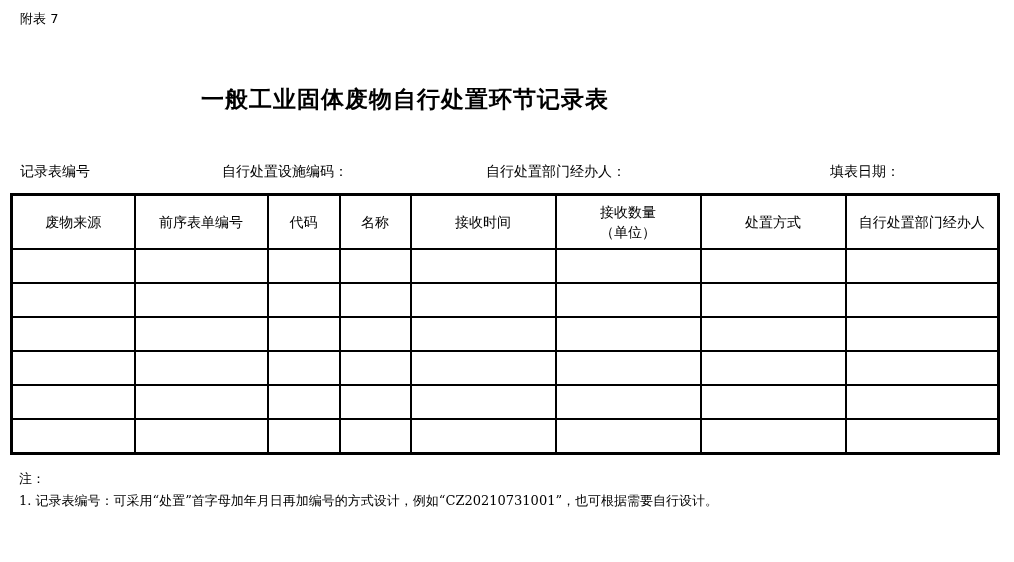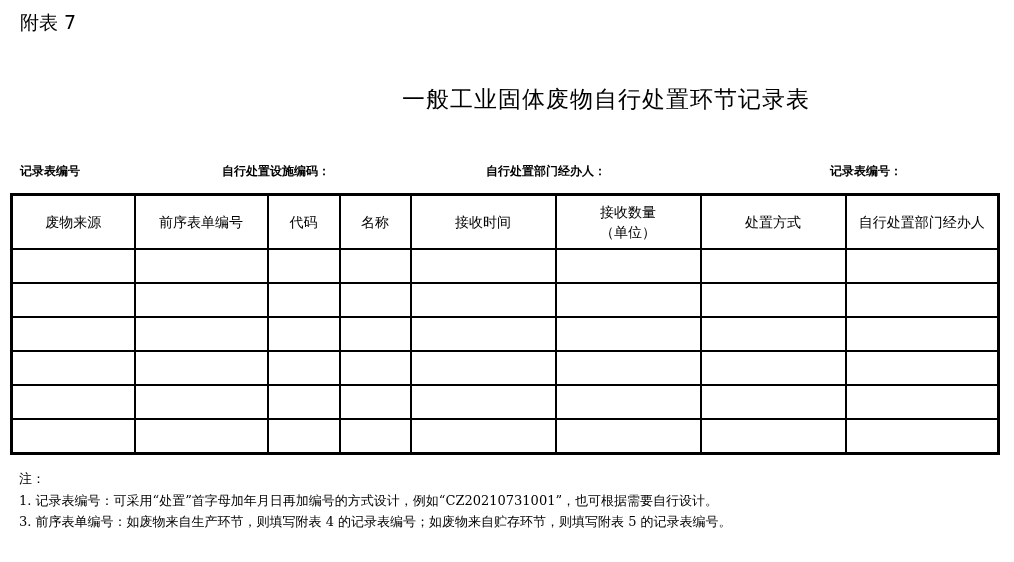--- a/index.html
+++ b/index.html
@@ -1,19 +1,19 @@
 <!DOCTYPE html>
 <html><head>
 <meta charset="utf-8">
 <style>
   html, body { margin:0; padding:0; background:#ffffff; }
   body { width:1014px; height:562px; position:relative; overflow:hidden; color:#000; font-family:"DejaVu Sans", sans-serif; }
-  .appendix { position:absolute; left:20px; top:10px; font-size:19px; font-family:"DejaVu Sans", sans-serif; }
-  .title { position:absolute; left:0; width:810px; top:84px; text-align:right; font-size:23px; font-weight:normal; letter-spacing:1px; }
-  .meta { position:absolute; top:163px; font-size:12px; font-weight:bold; }
+  .appendix { position:absolute; left:20px; top:10px; font-size:13px; font-family:"DejaVu Sans", sans-serif; }
+  .title { position:absolute; left:0; width:810px; top:84px; text-align:center; font-size:23px; font-weight:bold; letter-spacing:1px; }
+  .meta { position:absolute; top:163px; font-size:14px; font-weight:normal; }
   table.rec { position:absolute; left:10px; top:193px; border-collapse:collapse; border:3px solid #000; table-layout:fixed; }
   table.rec th, table.rec td { border:2px solid #000; padding:0; text-align:center; vertical-align:middle; }
   table.rec th { height:52px; font-weight:normal; font-size:14px; line-height:20px; }
   table.rec td { height:32px; }
   .notes { position:absolute; left:19px; top:468px; font-size:13px; font-family:"DejaVu Serif", serif; line-height:21.5px; }
   .notes div { white-space:nowrap; }
 </style>
 </head>
 <body>
 
@@ -23,21 +23,21 @@
 <div class="meta" style="left:20px;">
   <span>记录表编号</span>
 </div>
 <div class="meta" style="left:222px;">
   <span>自行处置设施编码：</span>
 </div>
 <div class="meta" style="left:486px;">
   <span>自行处置部门经办人：</span>
 </div>
 <div class="meta" style="left:830px;">
-  <span>记录表编号：</span>
+  <span>填表日期：</span>
 </div>
 
 <table class="rec">
   <colgroup>
     <col style="width:123px">
       <col style="width:133px">
       <col style="width:72px">
       <col style="width:71px">
     <col style="width:145px">
       <col style="width:145px">
@@ -119,14 +119,13 @@
       <td></td>
       <td></td>
       <td></td>
     </tr>
   </tbody>
 </table>
 
 <div class="notes">
   <div>注：</div>
   <div>1. 记录表编号：可采用“处置”首字母加年月日再加编号的方式设计，例如“CZ20210731001”，也可根据需要自行设计。</div>
-  <div>3. 前序表单编号：如废物来自生产环节，则填写附表 4 的记录表编号；如废物来自贮存环节，则填写附表 5 的记录表编号。</div>
 </div>
 
 </body></html>

